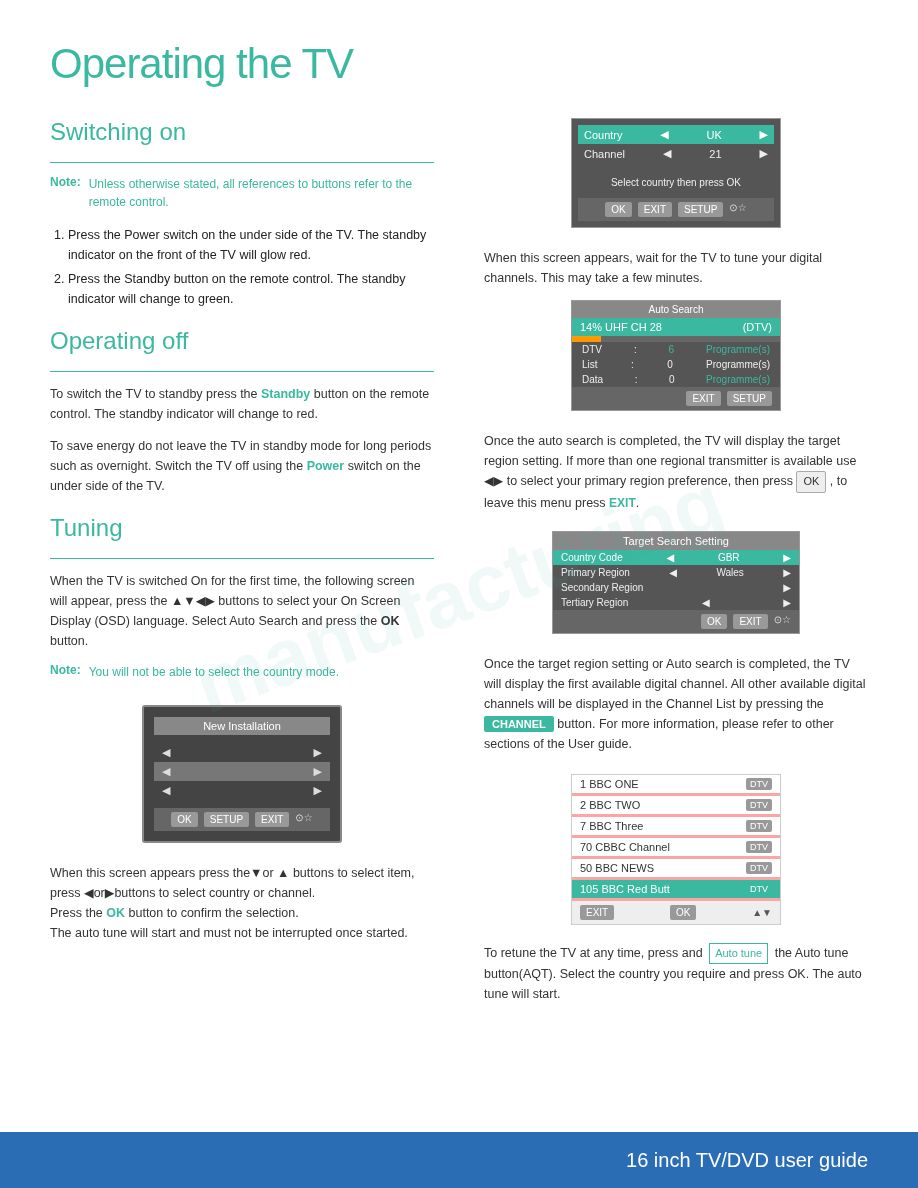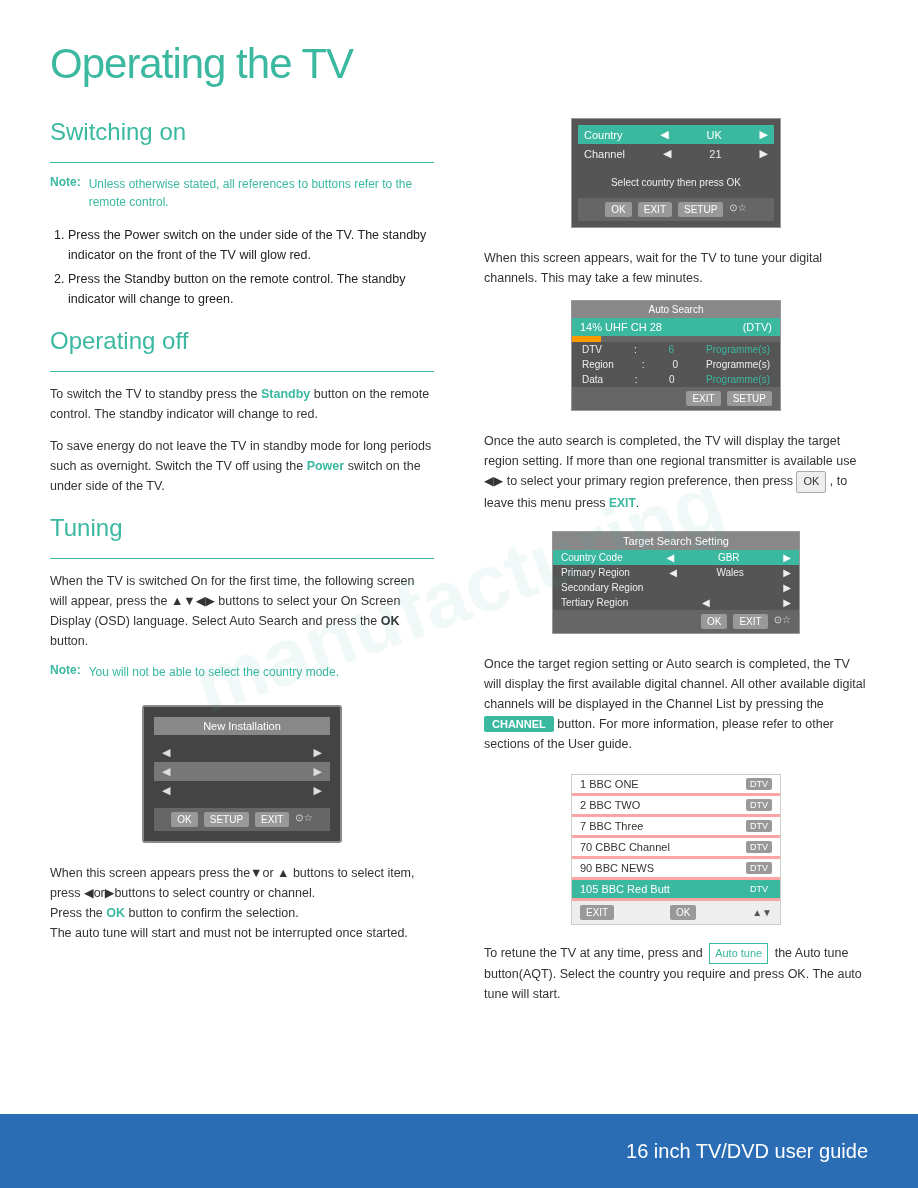--- a/index.html
+++ b/index.html
@@ -304,21 +304,21 @@
       font-weight: bold;
       border-radius: 2px;
     }
 
     
     .bottom-bar {
       position: absolute;
       bottom: 0;
       left: 0;
       right: 0;
-      height: 74px;
+      height: 56px;
       background: #2a6db5;
       display: flex;
       align-items: center;
       justify-content: flex-end;
       padding-right: 50px;
     }
 
     .bottom-bar-text {
       color: #fff;
       font-size: 20px;
@@ -494,21 +494,21 @@
         <div style="background:#666;height:6px;margin:0;position:relative;">
           <div style="width:14%;height:100%;background:#f90;"></div>
         </div>
         <div class="as-row">
           <span>DTV</span>
           <span>:</span>
           <span class="green">6</span>
           <span class="green">Programme(s)</span>
         </div>
         <div class="as-row">
-          <span>Region</span>
+          <span>List</span>
           <span>:</span>
           <span>0</span>
           <span>Programme(s)</span>
         </div>
         <div class="as-row">
           <span>Data</span>
           <span>:</span>
           <span>0</span>
           <span class="green">Programme(s)</span>
         </div>
@@ -572,21 +572,21 @@
         </div>
         <div class="cl-row">
           <span>7 BBC Three</span>
           <span class="cl-badge">DTV</span>
         </div>
         <div class="cl-row">
           <span>70 CBBC Channel</span>
           <span class="cl-badge">DTV</span>
         </div>
         <div class="cl-row">
-          <span>90 BBC NEWS</span>
+          <span>50 BBC NEWS</span>
           <span class="cl-badge">DTV</span>
         </div>
         <div class="cl-row selected">
           <span>105 BBC Red Butt</span>
           <span class="cl-badge green-badge">DTV</span>
         </div>
         <div class="cl-btns">
           <span class="mockup-btn">EXIT</span>
           <span class="mockup-btn">OK</span>
           <span class="arrow-icon">▲▼</span>

